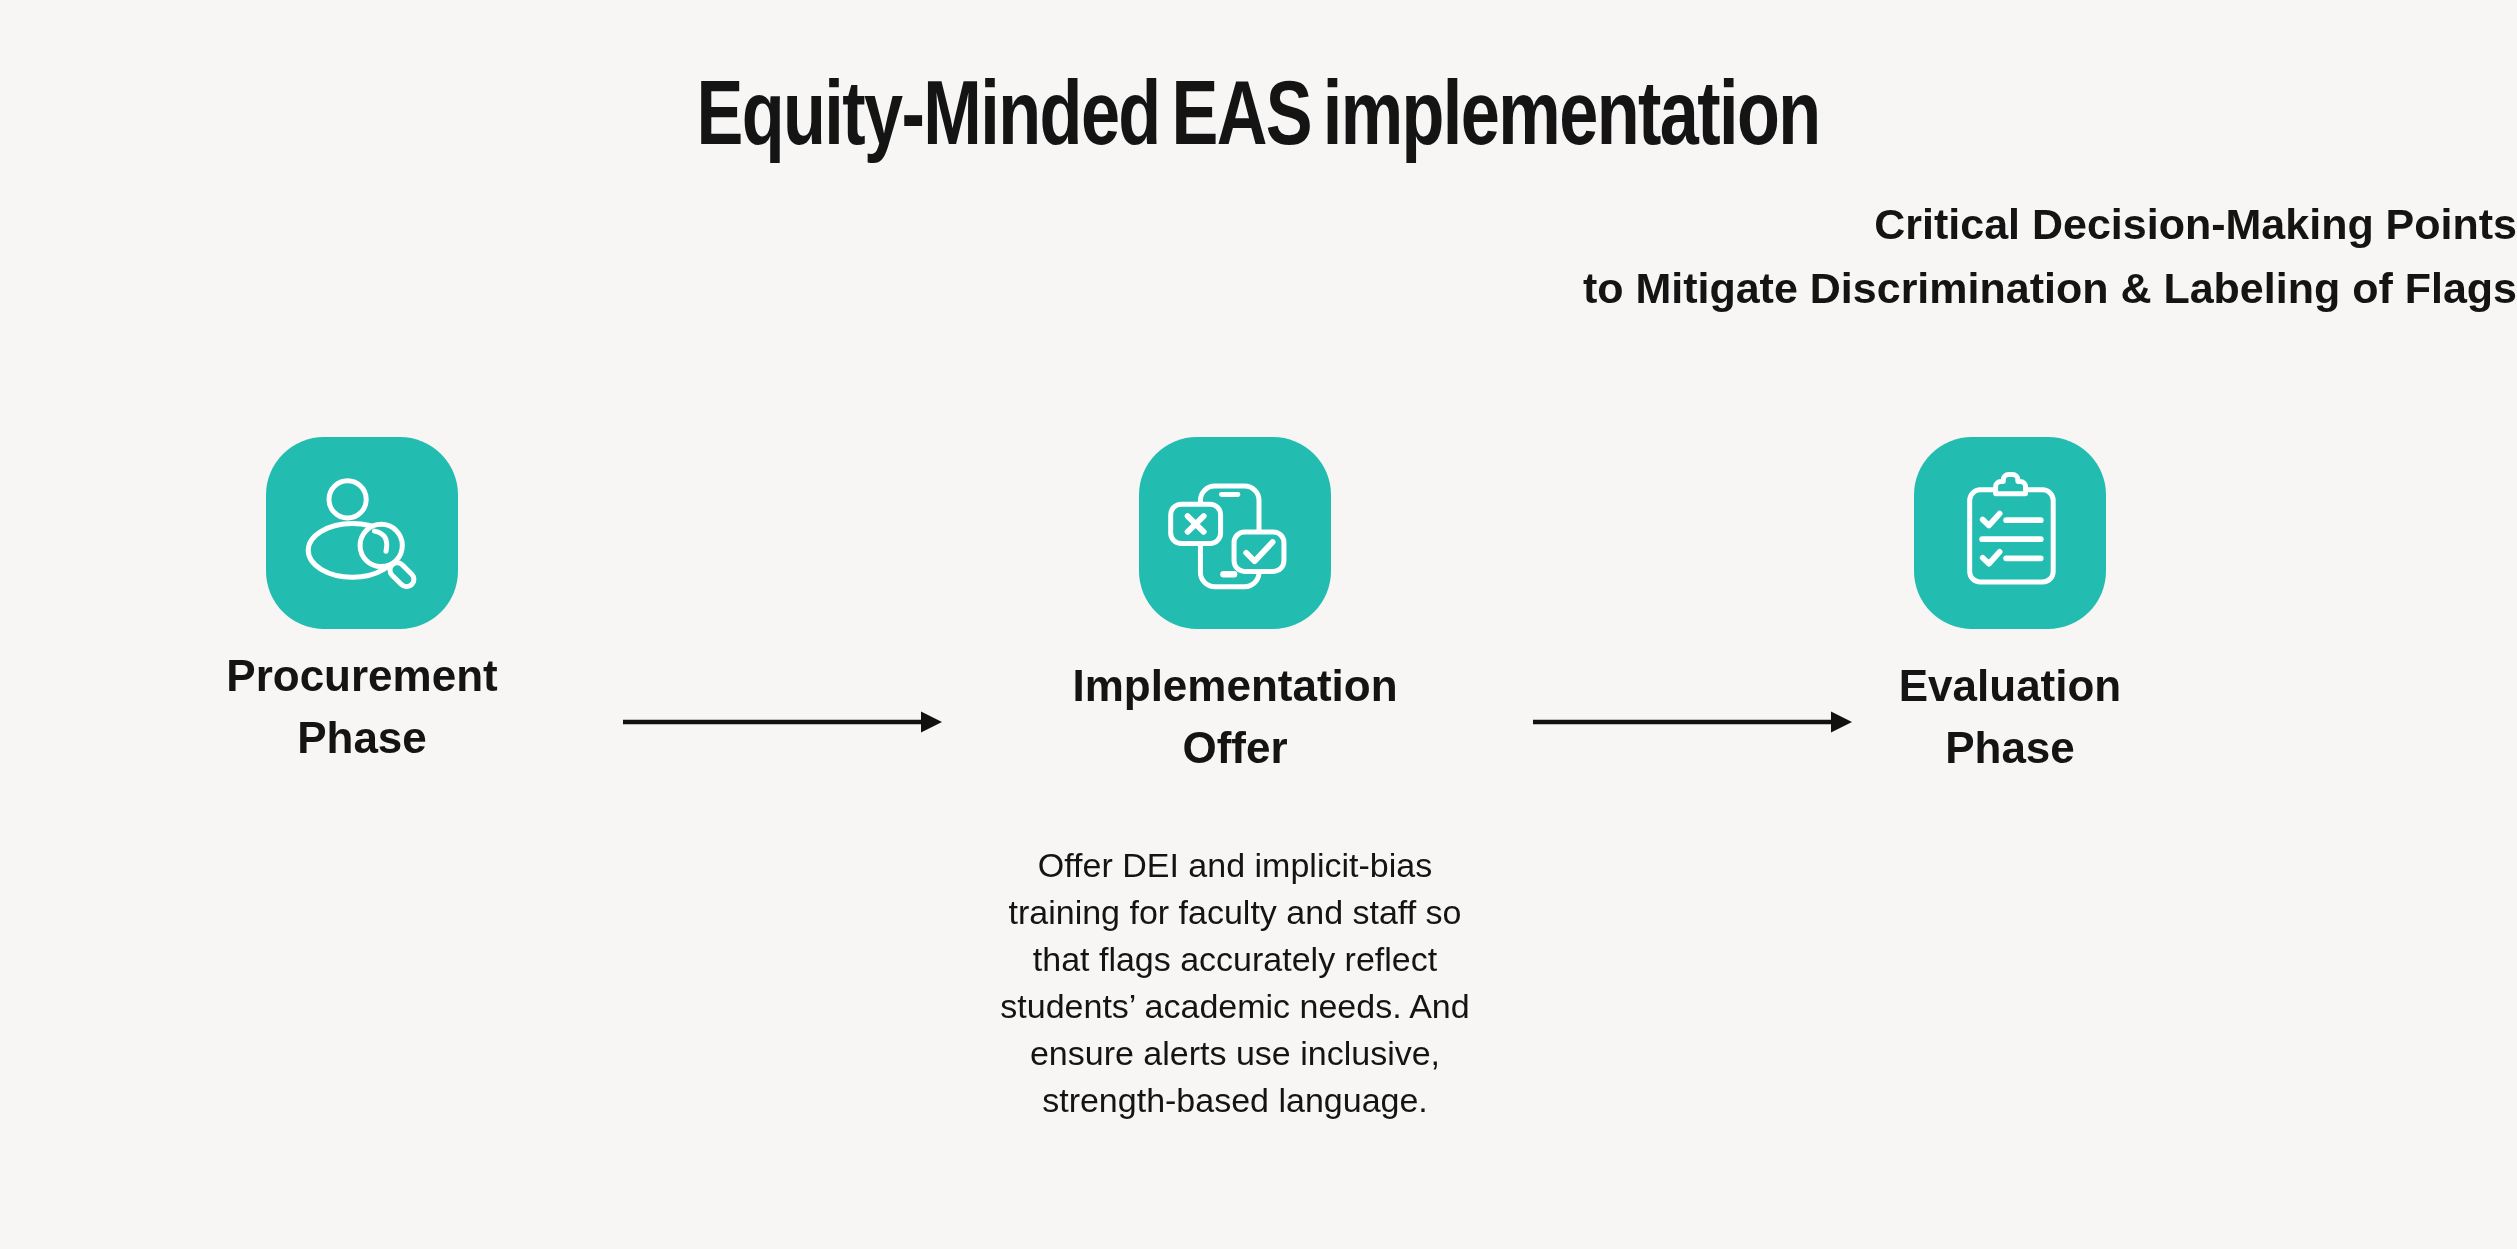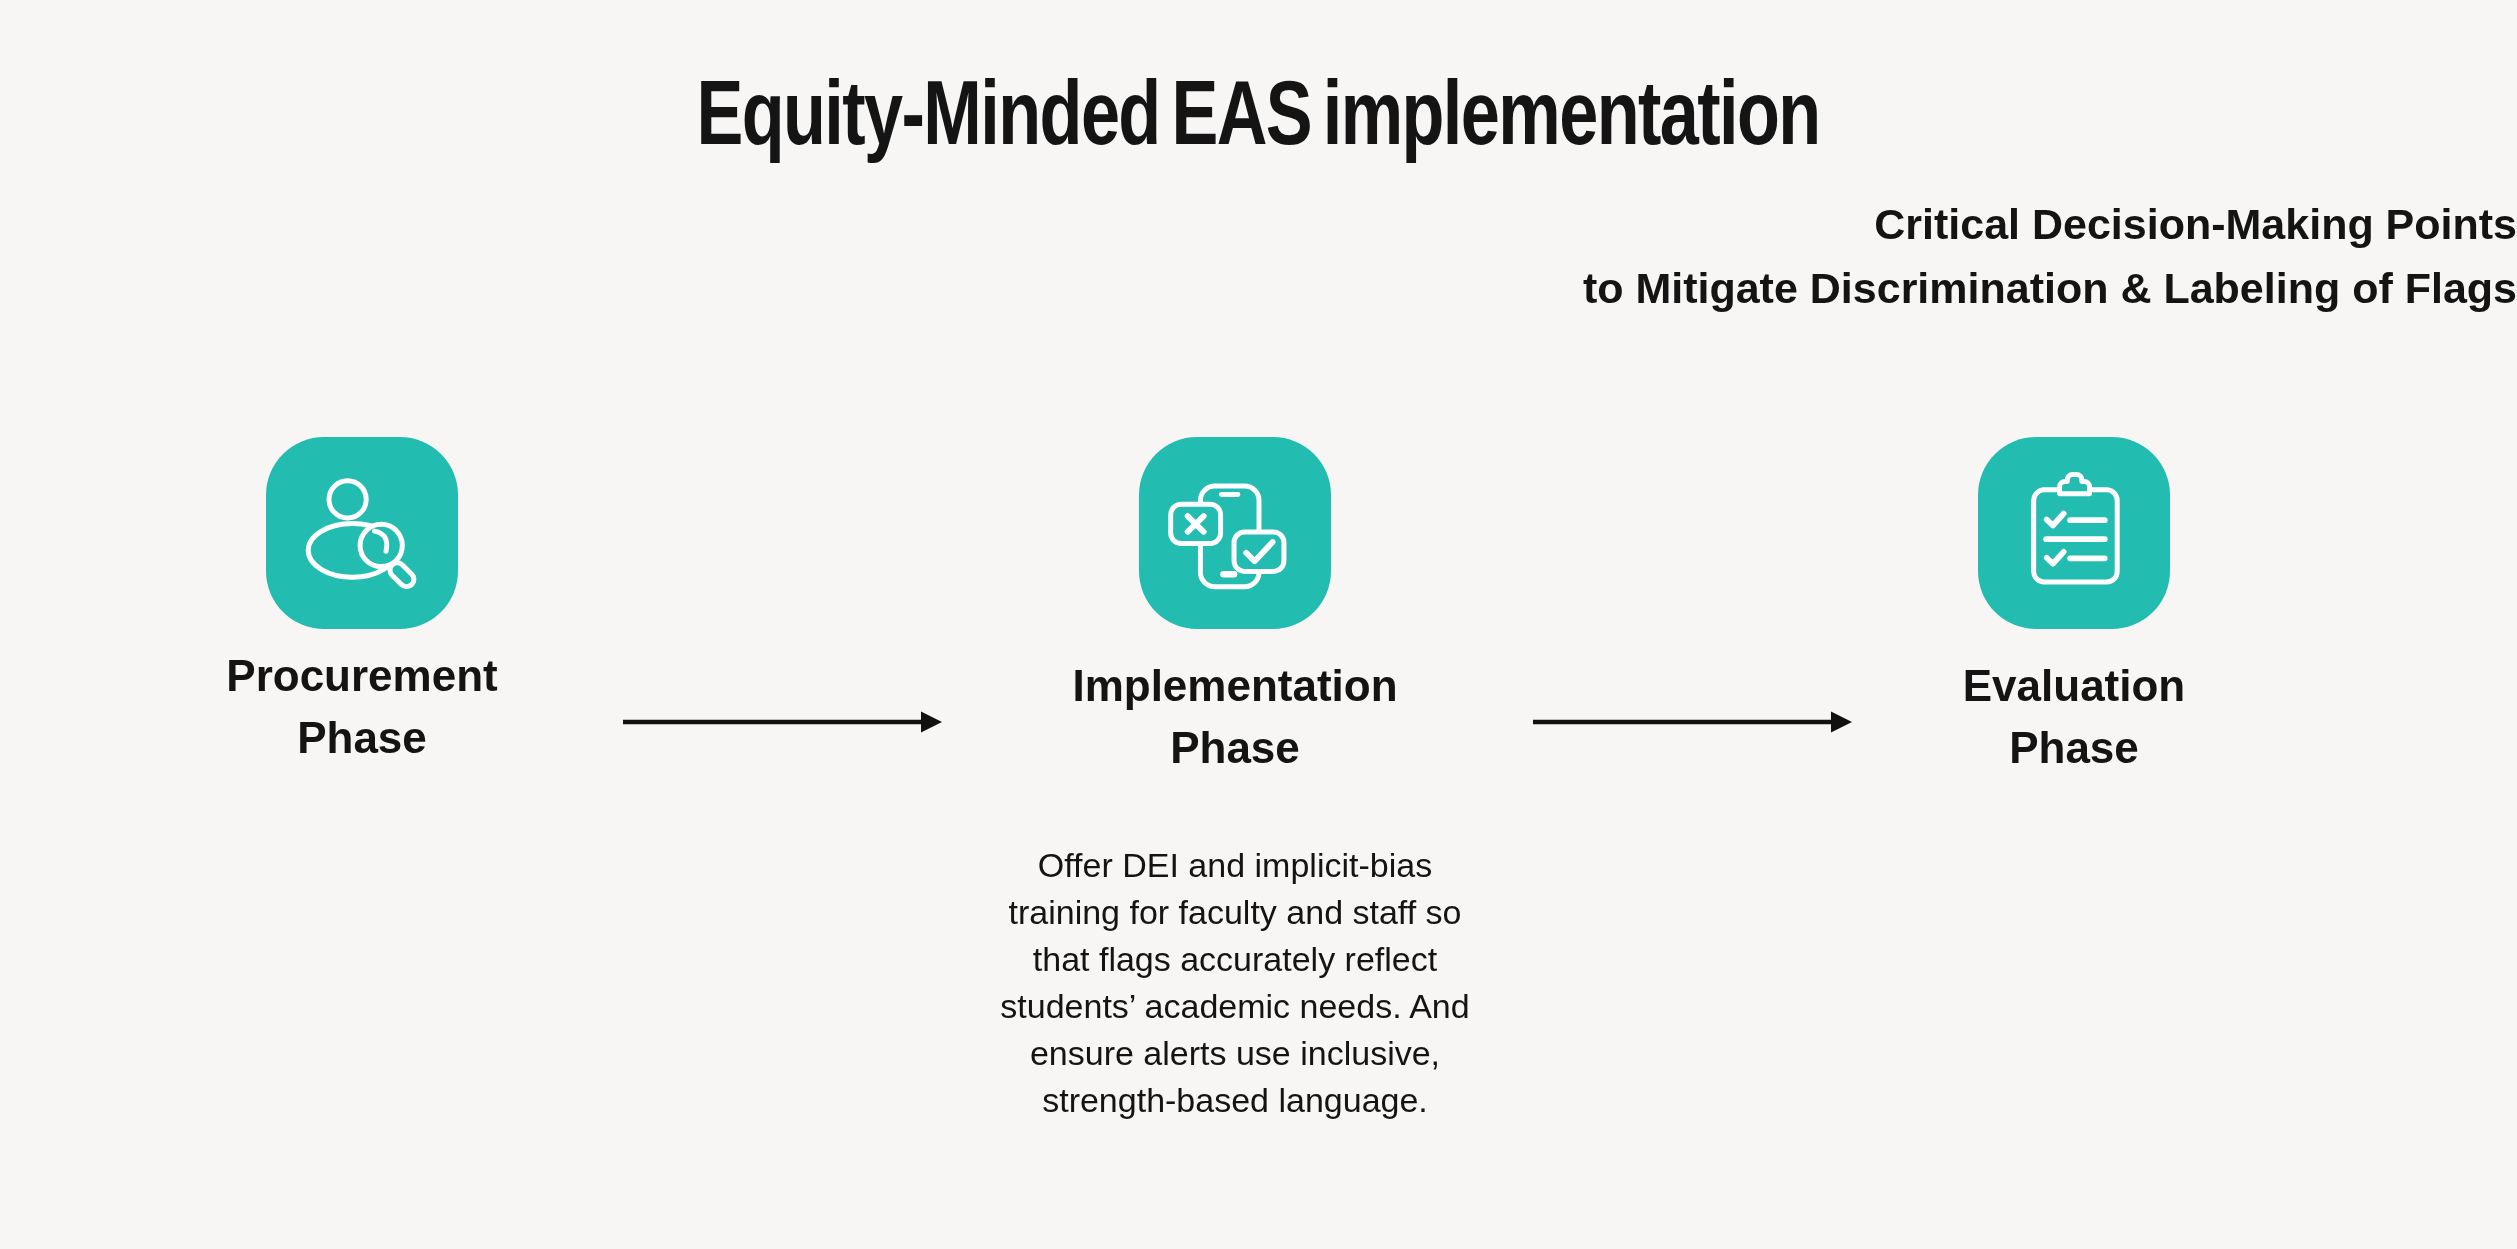--- a/index.html
+++ b/index.html
@@ -35,21 +35,21 @@
     margin:0;text-align:right;
     font-size:43px;font-weight:700;line-height:64px;
     white-space:pre-line;
   }
   .phase-col{
     position:absolute;top:437px;width:640px;
     text-align:center;
   }
   .col-1{left:42px;}
   .col-2{left:915px;}
-  .col-3{left:1754px;text-align:center;}
+  .col-3{left:1690px;text-align:center;}
   .icon-tile{
     width:192px;height:192px;
     margin:0 auto;
     background:var(--teal);
     border-radius:58px;
   }
   .icon-tile svg{width:192px;height:192px;display:block;}
   .phase-title{
     margin:26px 0 0 0;
     font-size:44px;font-weight:700;line-height:62px;
@@ -107,21 +107,21 @@
           <line x1="43" y1="30" x2="51.5" y2="30"></line>
           <line x1="44" y1="71.5" x2="49.5" y2="71.5" stroke-width="3.4"></line>
           <rect x="16.5" y="35" width="26" height="20.5" rx="5.5" fill="#23BCB1"></rect>
           <path d="M25.3 41.2 l8.4 8.2 M33.7 41.2 l-8.4 8.2" stroke-width="3"></path>
           <rect x="49.5" y="49.5" width="26" height="20.5" rx="5.5" fill="#23BCB1"></rect>
           <path d="M55.8 60.3 l4.4 4.4 l9.4 -10" stroke-width="3"></path>
         </g>
       </svg>
     </div>
     <h2 class="phase-title">Implementation
-Phase</h2>
+Offer</h2>
     <p class="phase-desc">Offer DEI and implicit-bias
 training for faculty and staff so
 that flags accurately reflect
 students’ academic needs. And
 ensure alerts use inclusive,
 strength-based language.</p>
   </section>
 
   <svg class="flow-arrow arrow-2" viewBox="0 0 320 44" aria-hidden="true">
     <line x1="1" y1="22" x2="301" y2="22" stroke="#111111" stroke-width="4.5"></line>

